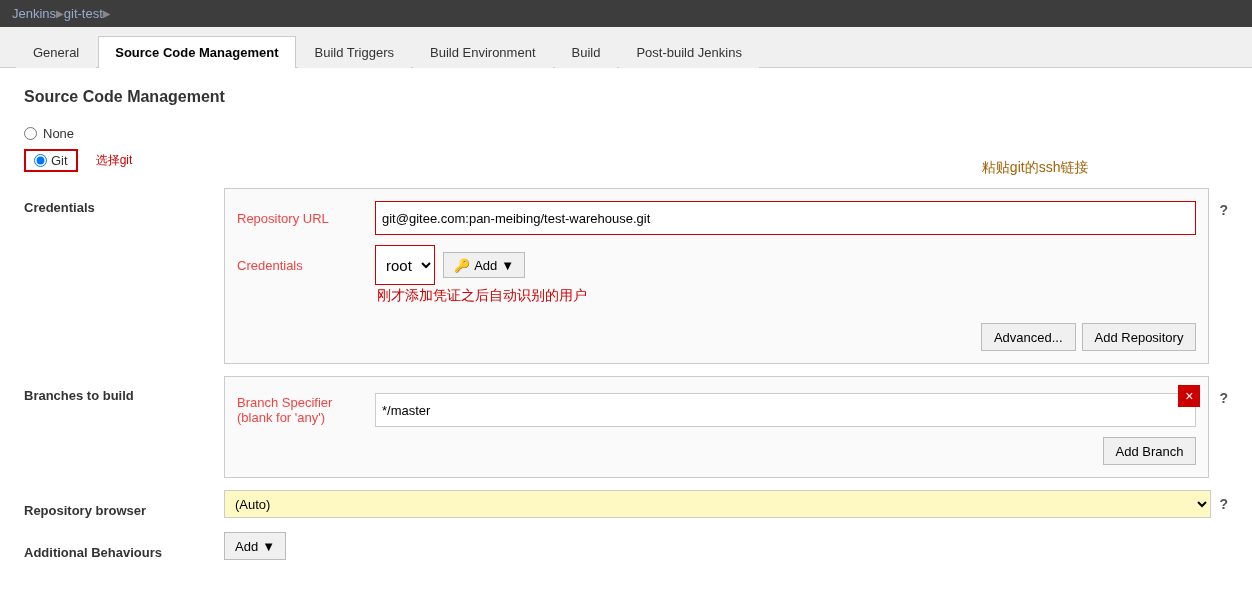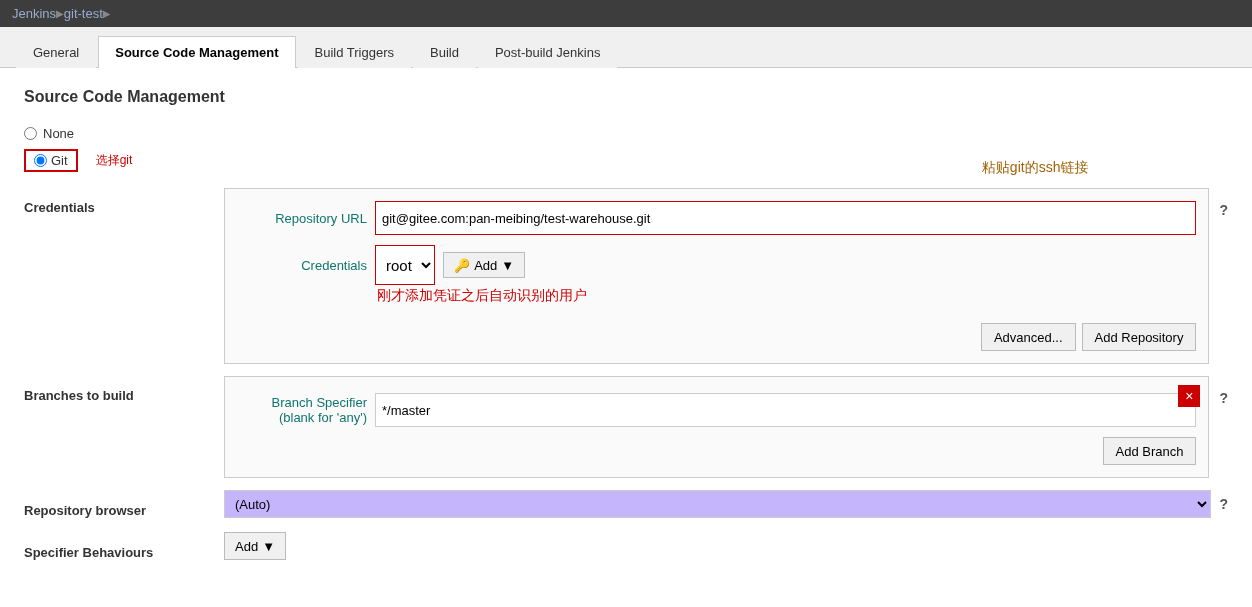--- a/index.html
+++ b/index.html
@@ -97,23 +97,22 @@
     }
 
     .field-row {
       display: flex;
       align-items: center;
       margin-bottom: 10px;
       gap: 8px;
     }
     .field-label {
       width: 130px;
-      text-align: right;
-      font-size: 13px;
-      color: #0f766e;
+      font-size: 13px;
+      color: #ef4444;
     }
     .field-input {
       flex: 1;
       padding: 4px 6px;
       border: 1px solid #c00;
       font-size: 13px;
       height: 34px;
       background: #fff;
       outline: none;
     }
@@ -193,21 +192,21 @@
       display: flex;
       align-items: center;
       margin-top: 12px;
     }
     .repo-browser-select {
       flex: 1;
       padding: 4px 6px;
       border: 1px solid #ccc;
       font-size: 13px;
       height: 28px;
-      background: #c4b5fd;
+      background: #fef9c3;
       cursor: pointer;
     }
 
     
     .add-behaviours-section {
       display: flex;
       align-items: center;
       margin-top: 12px;
     }
 
@@ -245,20 +244,21 @@
   <a href="#">Jenkins</a>
   <span class="sep">▶</span>
   <a href="#">git-test</a>
   <span class="sep">▶</span>
 </div>
 
 <div class="tab-bar">
   <div class="tab">General</div>
   <div class="tab active">Source Code Management</div>
   <div class="tab">Build Triggers</div>
+  <div class="tab">Build Environment</div>
   <div class="tab">Build</div>
   <div class="tab">Post-build Jenkins</div>
 </div>
 
 <div class="main-content">
 
   <div class="section-title">Source Code Management</div>
 
   <div class="radio-option">
     <input type="radio" name="scm" id="none" style="">
@@ -330,20 +330,20 @@
 
   <div class="repo-browser-section" style="margin-top: 12px;">
     <div class="form-label-col">Repository browser</div>
     <select class="repo-browser-select">
       <option value="(Auto)">(Auto)</option>
     </select>
     <span class="help-icon outer-help">?</span>
   </div>
 
   <div class="add-behaviours-section" style="margin-top: 14px;">
-    <div class="form-label-col">Specifier Behaviours</div>
+    <div class="form-label-col">Additional Behaviours</div>
     <button class="dropdown-btn">
       <span>Add</span>
       <span>▼</span>
     </button>
   </div>
 
 </div>
 
 </body></html>

